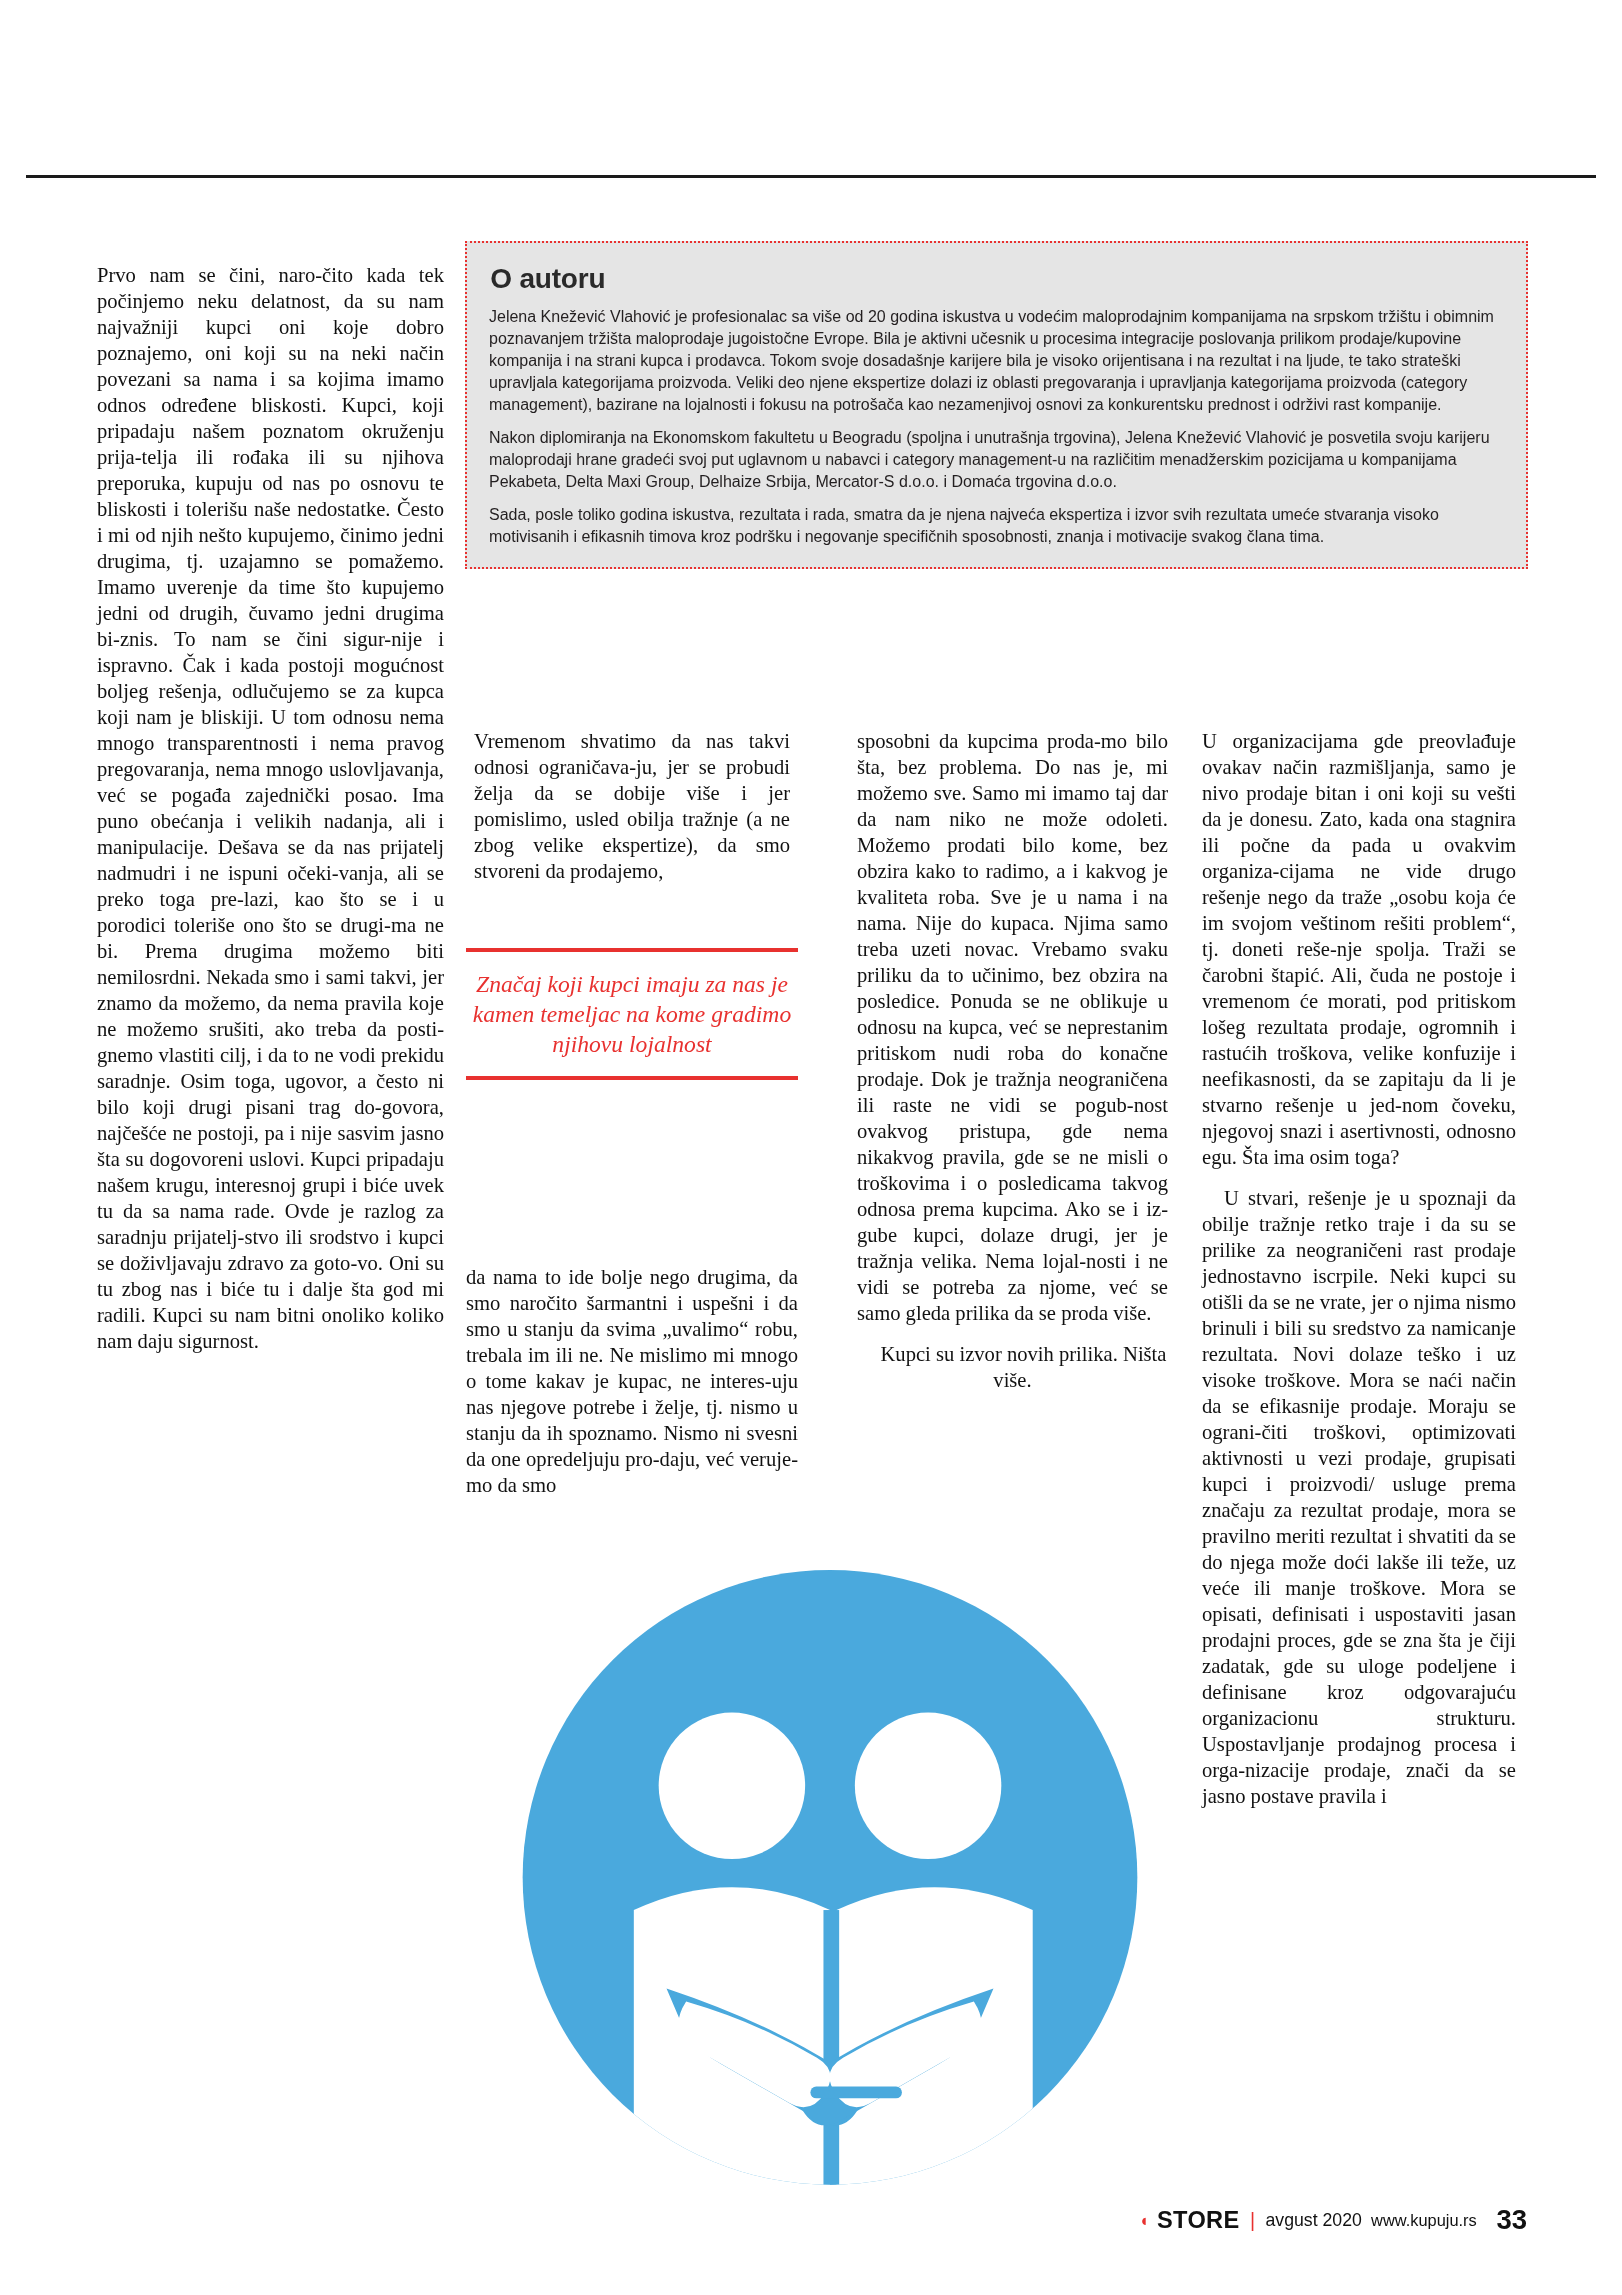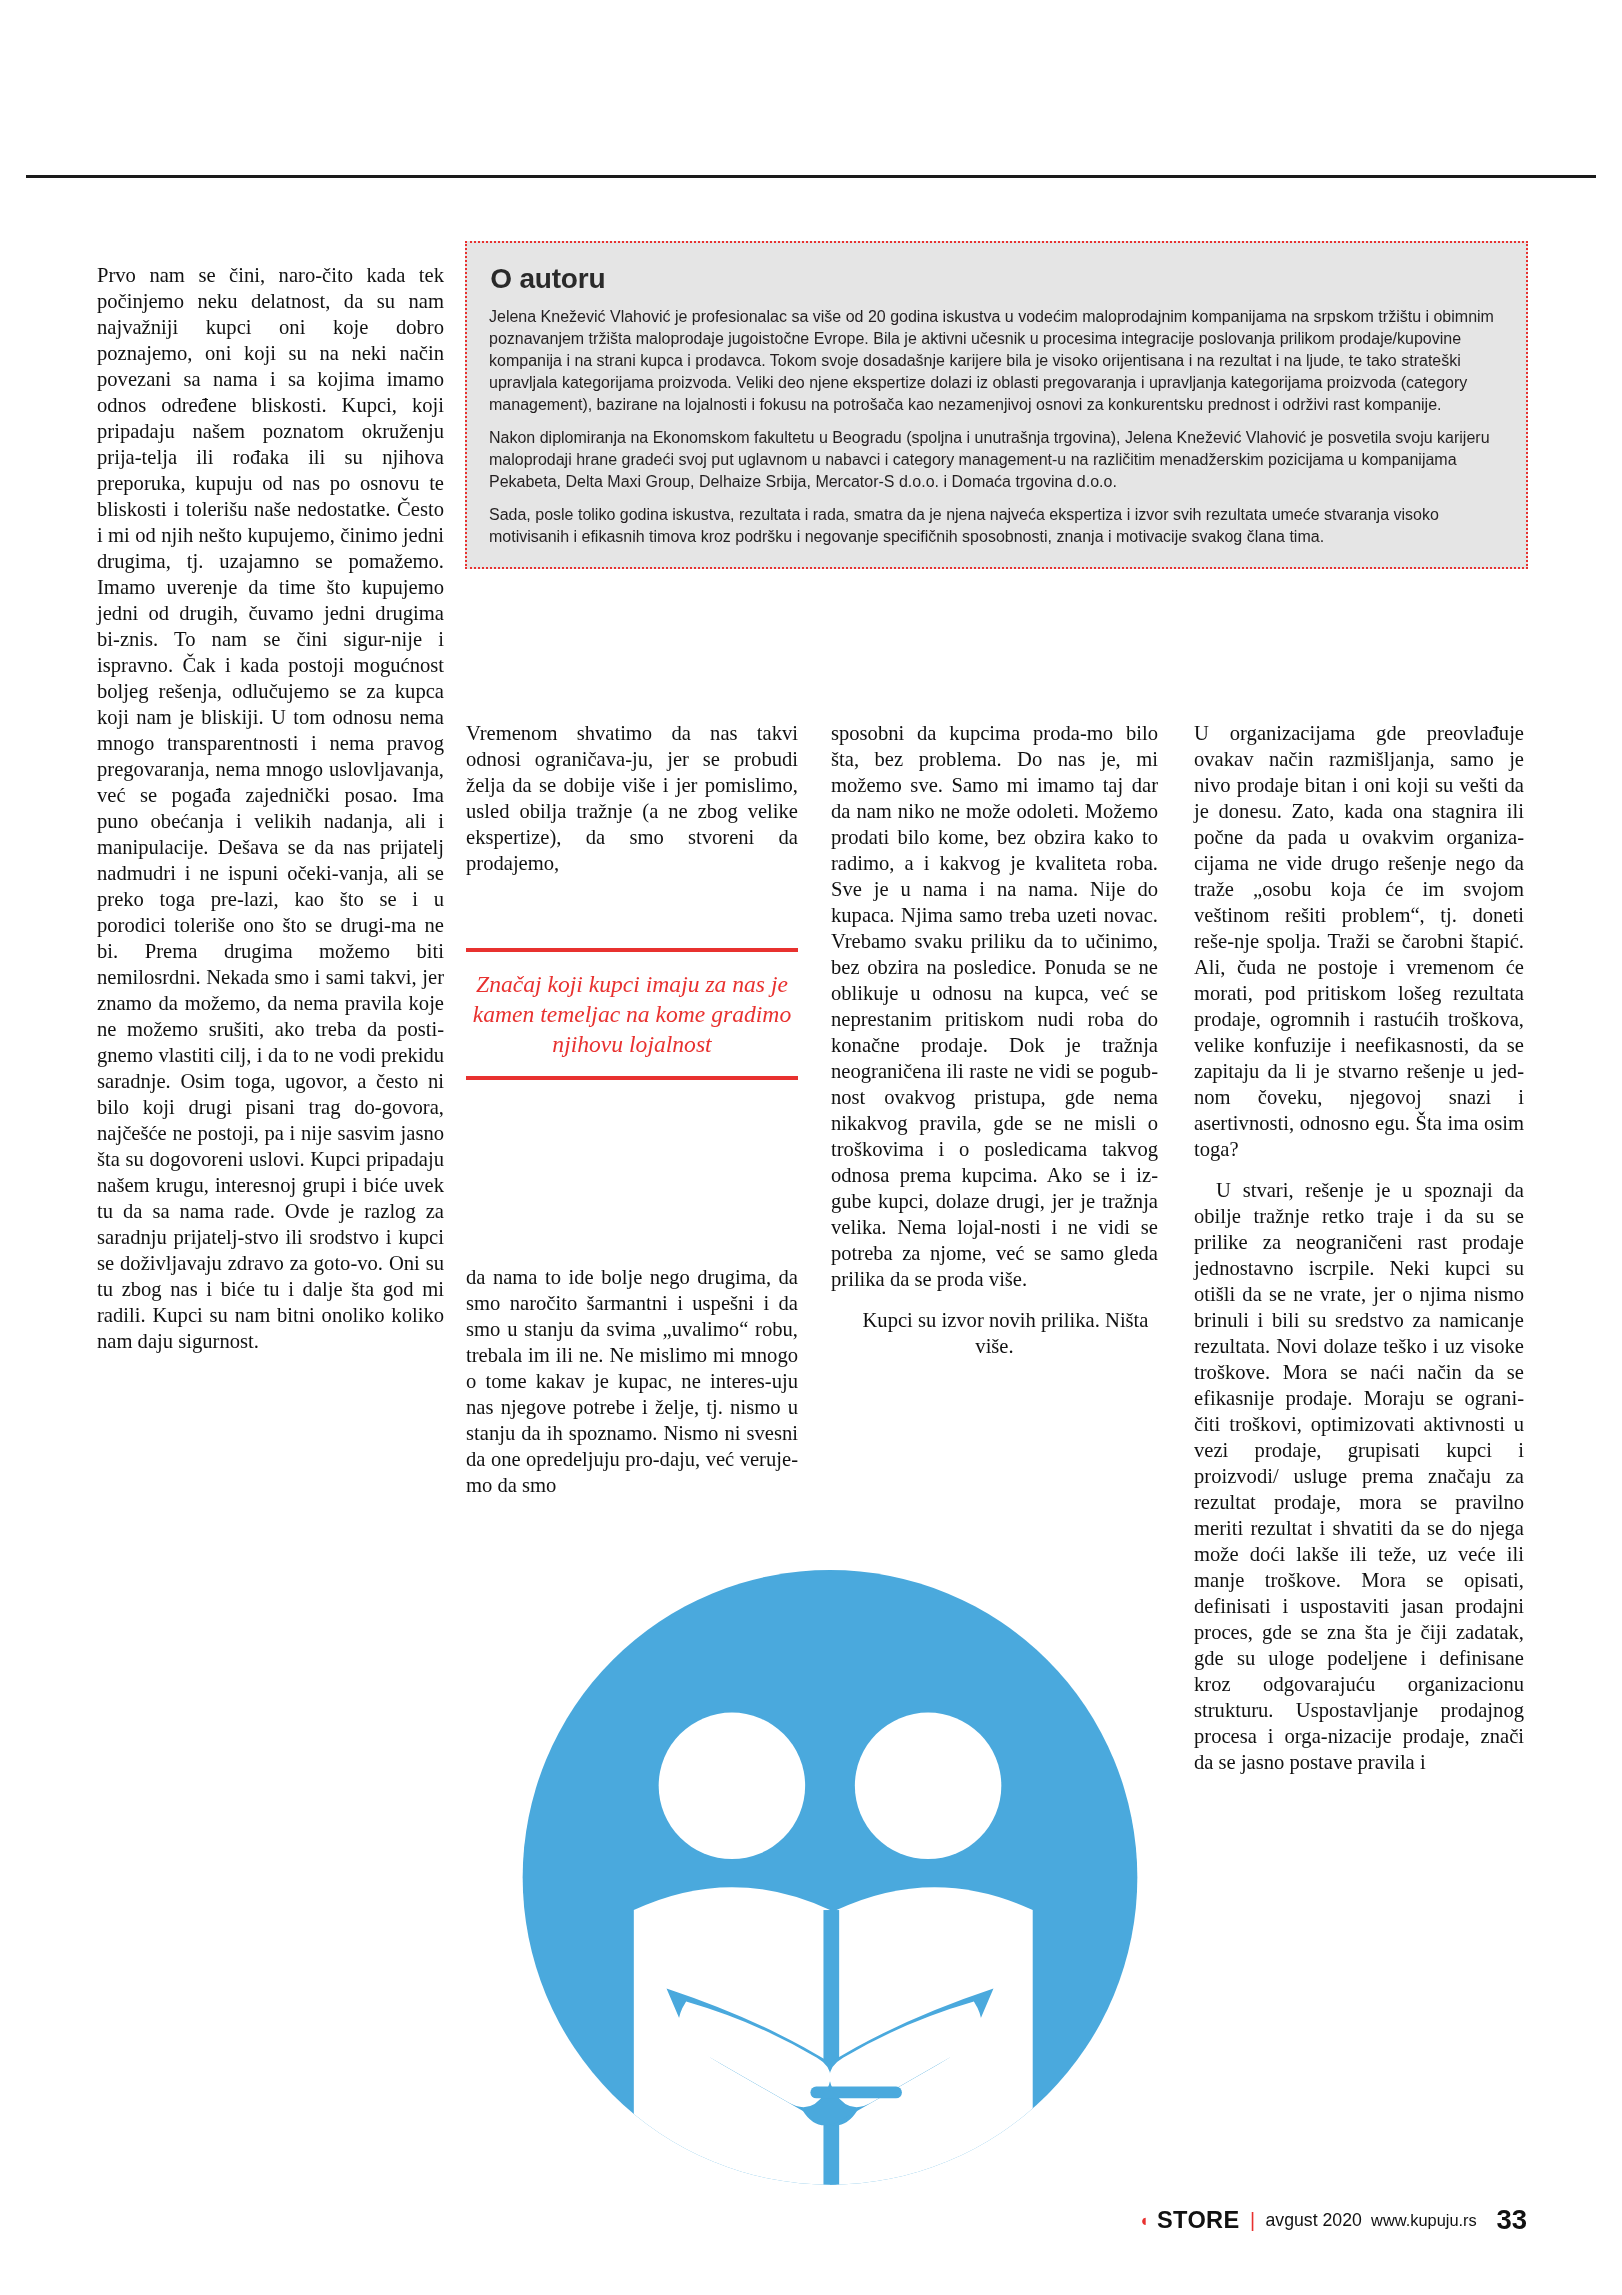--- a/index.html
+++ b/index.html
@@ -95,30 +95,30 @@
     left: 466px;
     top: 1243px;
     width: 332px;
     font-family: "Liberation Serif", serif;
     font-size: 20.6px;
     line-height: 26px;
     text-align: justify;
     color: #111;
   }
   .col-right {
-    left: 831px;
+    left: 849px;
     top: 720px;
     width: 327px;
   }
   .col-far {
     left: 1194px;
     top: 720px;
     width: 330px;
   }
-  .col-mid p, .col-right p, .col-far p { margin: 0; }
+  .col-mid p, .col-right p, .col-far p { margin: 8px; }
   .col-right p + p, .col-far p + p { text-indent: 22px; margin-top: 15px; }
 
   .center-end {
     display: block;
     text-align: center;
   }
 
   
   .pullquote {
     position: absolute;

